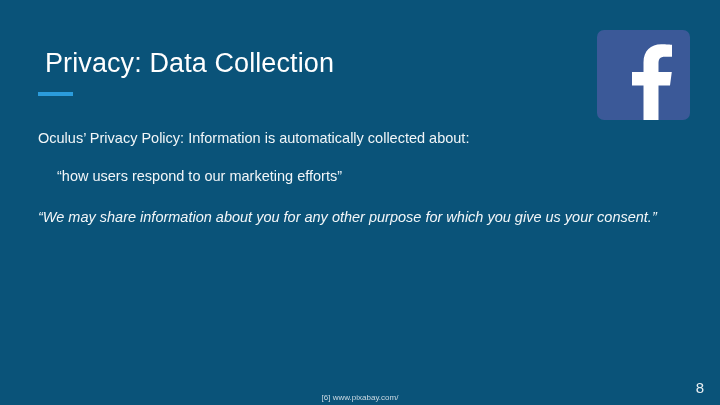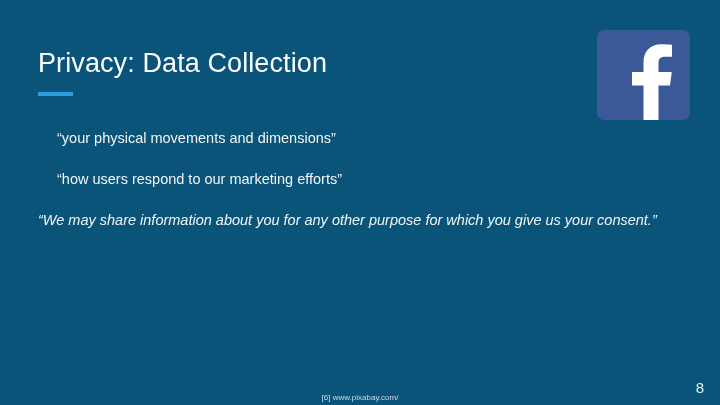--- a/index.html
+++ b/index.html
@@ -29,20 +29,21 @@
     top: 46px;
     width: 540px;
   }
   #slide-title {
     font-size: 27px;
     line-height: 34px;
     font-weight: 400;
     color: #ffffff;
     letter-spacing: 0.1px;
     white-space: nowrap;
+    margin-left: 7px;
   }
   #title-accent {
     margin-top: 12px;
     width: 35px;
     height: 4px;
     background: #2b9cdc;
   }
 
   
   #fb-logo {
@@ -118,23 +119,23 @@
     <div id="title-accent"></div>
   </div>
 
   <div id="fb-logo">
     <svg viewBox="0 0 93 90" xmlns="http://www.w3.org/2000/svg">
       <path fill="#ffffff" d="M61.5 90 V55.5 H73 L74.8 42 H61.5 V33.4 c0-3.9 1.1-6.6 6.7-6.6 H75 V14.7 c-1.25-0.17-5.6-0.54-10.7-0.54 -10.6 0-17.8 6.45-17.8 18.3 V42 H35 v13.5 h11.5 V90 Z"></path>
     </svg>
   </div>
 
   <div id="body-block">
+    <p class="body-line lead">Oculus’ Privacy Policy: Information is automatically collected about:</p>
 
 
-    <p class="body-line quote-item">“your physical movements and dimensions”</p>
 
     <p class="body-line quote-item">“how users respond to our marketing efforts”</p>
 
     <p class="body-line closing">“We may share information about you for any other purpose for which you give us your consent.”</p>
   </div>
 
   <div id="citation">[6] www.pixabay.com/</div>
 
   <div id="page-number">8</div>
 

